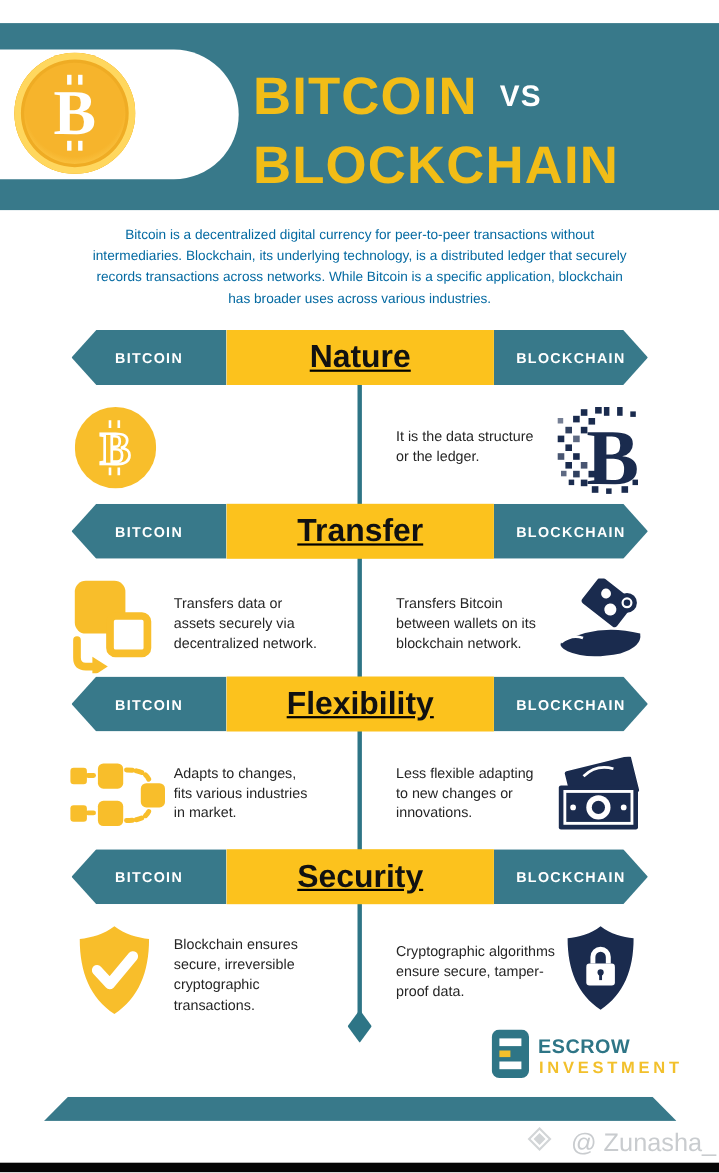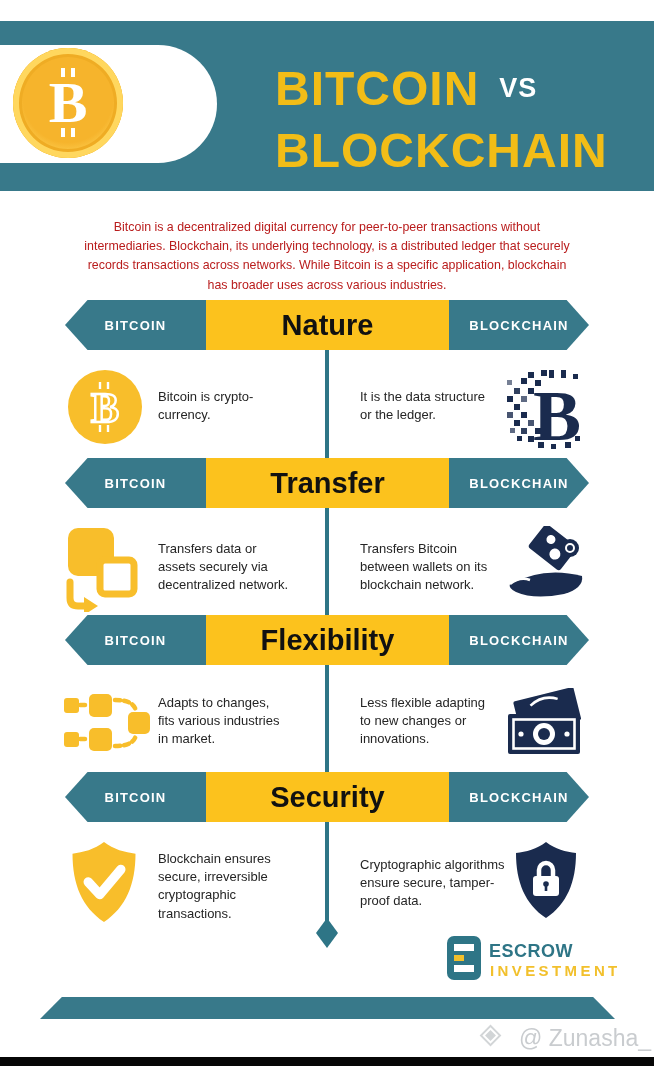--- a/index.html
+++ b/index.html
@@ -8,39 +8,39 @@
     font-family:"Liberation Sans", sans-serif;overflow:hidden;margin:0 auto;
   }
   
   .header-band{position:absolute;left:0;top:21px;width:654px;height:170px;background:#38798A;}
   .brand-pill{position:absolute;left:0;top:24px;width:217px;height:118px;background:#ffffff;
     border-radius:0 59px 59px 0;}
   .coin{position:absolute;left:13px;top:3px;width:110px;height:110px;border-radius:50%;
     background:radial-gradient(circle at 50% 45%, #F6B42C 55%, #FFD75E 78%);
     box-shadow:inset 0 0 0 6px #FFD75E, inset 0 0 0 9px #EFAC24;
     display:flex;align-items:center;justify-content:center;}
-  .title-wrap{position:absolute;left:230px;top:44px;line-height:1;margin-left:45px;}
+  .title-wrap{position:absolute;left:230px;top:44px;line-height:1;}
   .title-line1{font-size:48px;font-weight:800;color:#F2BD17;letter-spacing:1px;display:inline-block;}
   .title-vs{font-size:27px;font-weight:800;color:#ffffff;letter-spacing:1px;display:inline-block;margin-left:20px;vertical-align:8px;}
   .title-line2{font-size:48px;font-weight:800;color:#F2BD17;letter-spacing:1px;margin-top:14px;}
   
-  .intro{position:absolute;left:27px;top:218px;width:600px;text-align:center;color:#b91c1c;
+  .intro{position:absolute;left:27px;top:204px;width:600px;text-align:center;color:#0369a1;
     font-size:12.4px;line-height:1.55;white-space:pre-line;}
   
   .timeline-line{position:absolute;left:325px;top:350px;width:4px;height:574px;background:#2E7586;z-index:0;}
   .timeline-diamond{position:absolute;left:316px;top:918px;width:22px;height:30px;background:#2E7586;
     clip-path:polygon(50% 0,100% 50%,50% 100%,0 50%);z-index:0;}
   
   .banner{position:absolute;left:0;width:654px;height:50px;z-index:2;}
   .arrow{position:absolute;top:0;height:50px;background:#38798A;display:flex;align-items:center;justify-content:center;}
   .arrow-left{left:65px;width:141px;clip-path:polygon(0 50%,16% 0,100% 0,100% 100%,16% 100%);}
   .arrow-right{left:449px;width:140px;clip-path:polygon(0 0,84% 0,100% 50%,84% 100%,0 100%);}
   .arrow span{color:#ffffff;font-size:13px;font-weight:700;letter-spacing:1.2px;}
   .banner-title-box{position:absolute;left:206px;top:0;width:243px;height:50px;background:#FCC21D;
-    display:flex;align-items:center;justify-content:center;}
+    display:flex;align-items:center;justify-content:center;text-decoration:underline;}
   .banner-title-box span{color:#111111;font-size:29px;font-weight:800;}
   
   .row-text{position:absolute;color:#252525;font-size:13px;line-height:1.4;white-space:pre-line;z-index:1;}
   .icon-abs{position:absolute;z-index:1;}
   
   .website{position:absolute;left:95px;top:962px;font-size:11.5px;color:#2e2e2e;margin-top:40px;}
   .escrow-name{position:absolute;left:489px;top:941px;font-size:18px;font-weight:800;color:#2E7586;letter-spacing:.5px;}
   .escrow-sub{position:absolute;left:490px;top:962px;font-size:15px;font-weight:700;color:#F2C02C;letter-spacing:3.4px;}
   .trapezoid{position:absolute;left:40px;top:997px;width:575px;height:22px;background:#38798A;
     clip-path:polygon(3.8% 0,96.2% 0,100% 100%,0 100%);}
@@ -98,22 +98,20 @@
       <circle cx="37" cy="37" r="37" fill="#F8BE2B"></circle>
       <text x="37" y="52" text-anchor="middle" font-family="Liberation Serif, serif" font-size="42" font-weight="bold" fill="none" stroke="#ffffff" stroke-width="2.4">B</text>
       <g stroke="#ffffff" stroke-width="2.4">
         <line x1="32" y1="12" x2="32" y2="19"></line>
           <line x1="40" y1="12" x2="40" y2="19"></line>
         <line x1="32" y1="55" x2="32" y2="62"></line>
           <line x1="40" y1="55" x2="40" y2="62"></line>
       </g>
     </svg>
   </div>
-  <div class="row-text" style="left:158px;top:388px">Bitcoin is crypto-
-currency.</div>
   <div class="row-text" style="left:360px;top:388px">It is the data structure
 or the ledger.</div>
   <div class="icon-abs" style="left:505px;top:368px">
     <svg width="80" height="82" viewBox="0 0 80 82">
       <g fill="#1A2B4E">
         <text x="52" y="72" text-anchor="middle" font-family="Liberation Serif, serif" font-size="72" font-weight="bold">B</text>
         <rect x="44" y="2" width="5" height="8"></rect>
           <rect x="56" y="2" width="5" height="8"></rect>
         <rect x="2" y="28" width="6" height="6"></rect>
           <rect x="2" y="44" width="6" height="6" opacity=".8"></rect>

